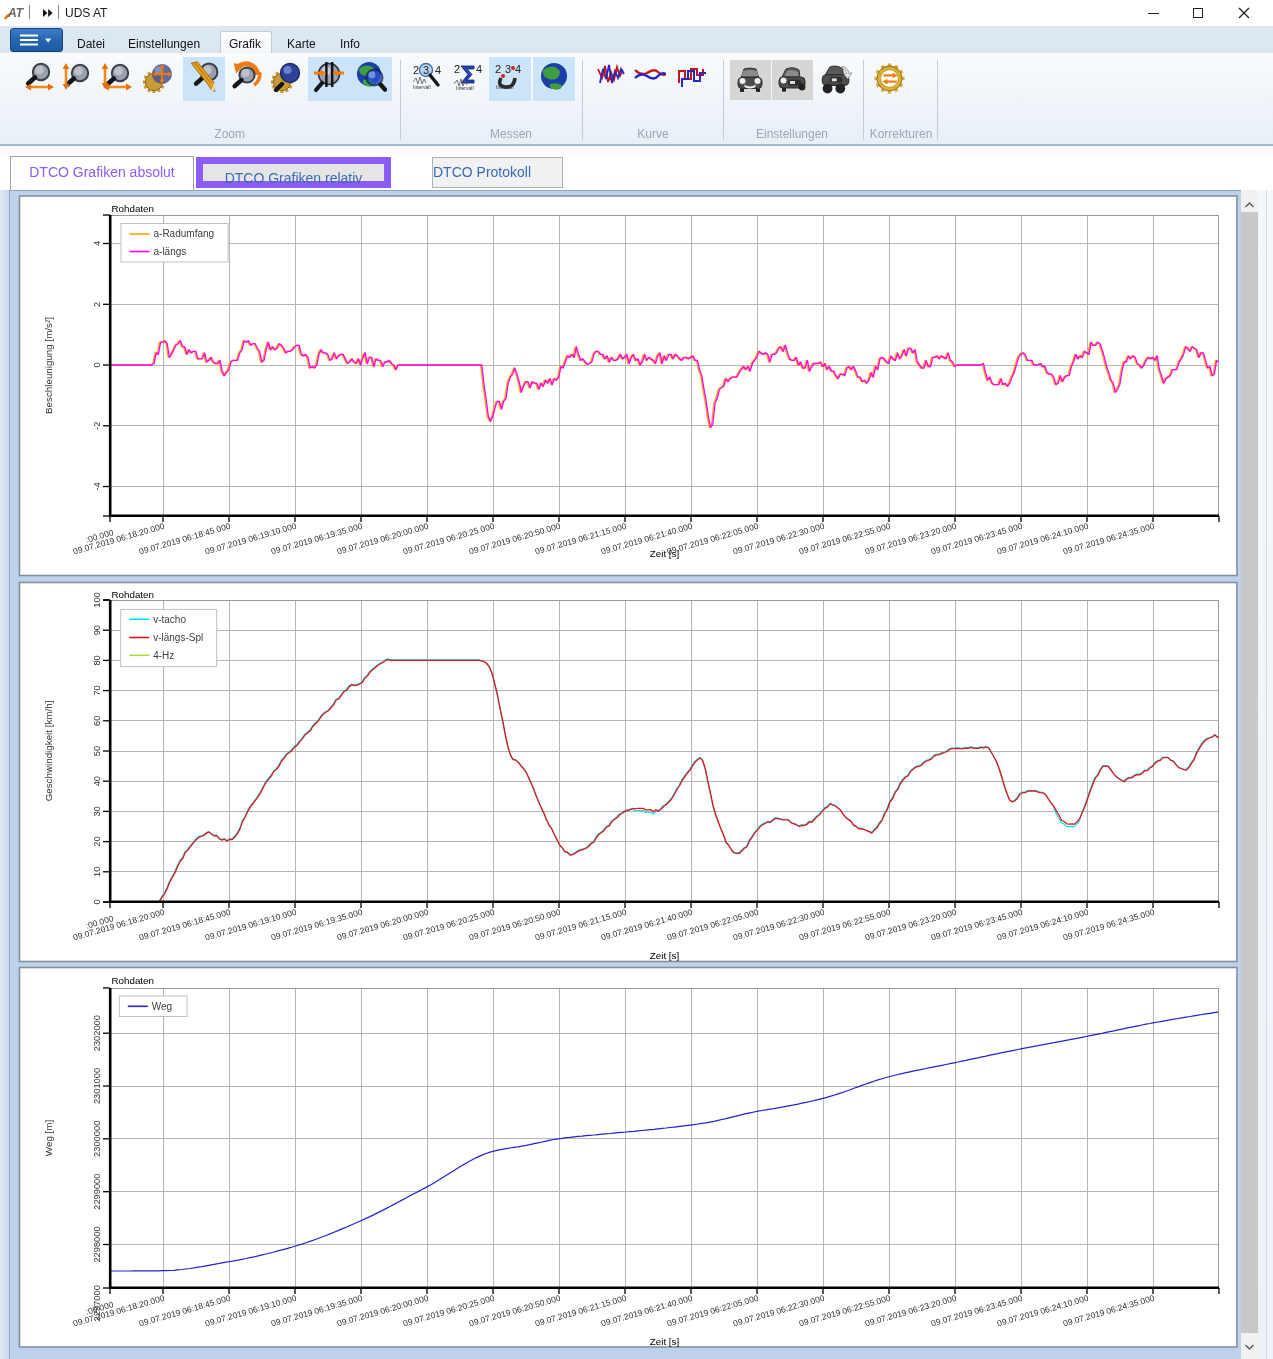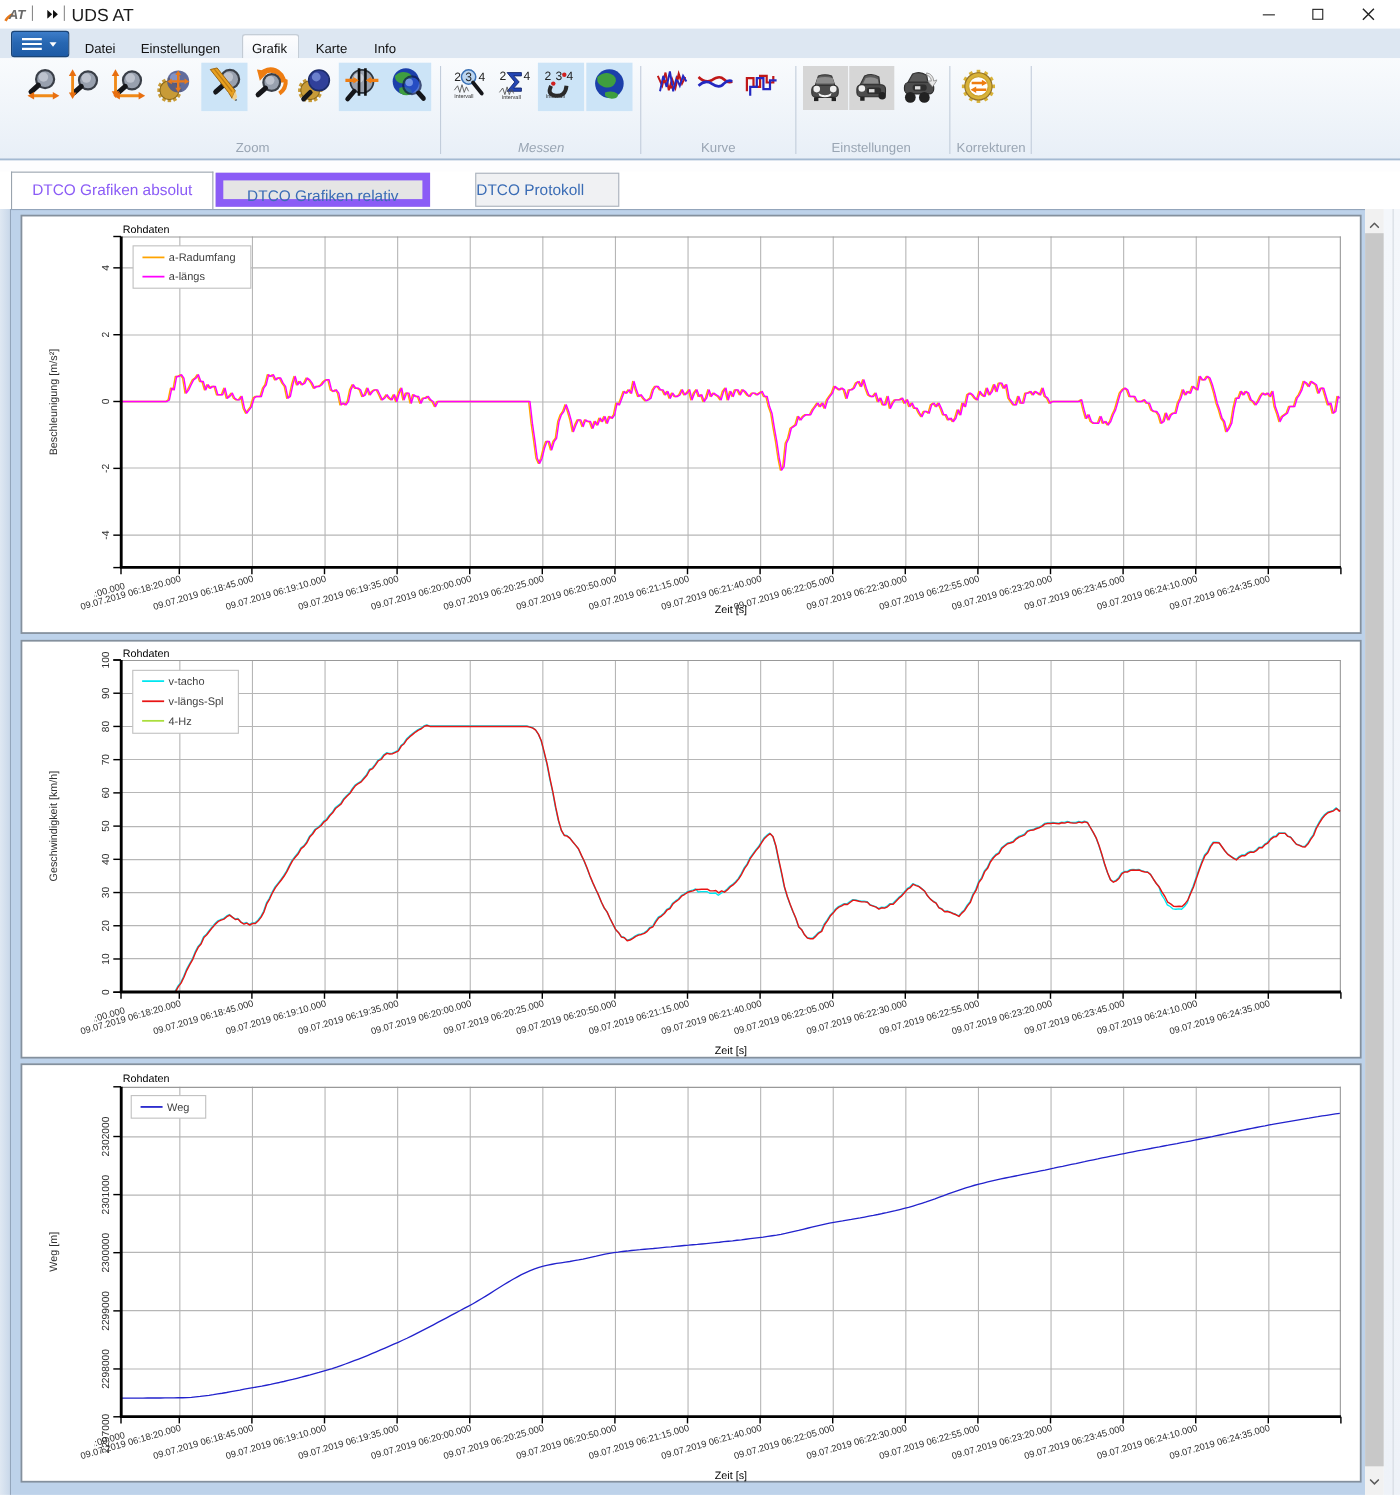--- a/index.html
+++ b/index.html
@@ -12,21 +12,21 @@
 <svg class="abs" style="left:3px;top:4px;" width="30" height="18" viewBox="0 0 30 18">
   <path d="M2 15 q2 -4 7 -6" stroke="#e87818" stroke-width="2.4" fill="none"></path>
   <text x="5" y="13" font-size="12" font-weight="bold" font-style="italic" fill="#6a6a6a" font-family="Liberation Sans">AT</text>
 </svg>
 <div class="abs" style="left:29px;top:5px;width:1px;height:14px;background:#8a8a8a;"></div>
 <svg class="abs" style="left:42px;top:9px;" width="12" height="8" viewBox="0 0 12 8">
   <path d="M1 0 l4.4 4 -4.4 4 z" fill="#111"></path>
     <path d="M6.2 0 l4.4 4 -4.4 4 z" fill="#111"></path>
 </svg>
 <div class="abs" style="left:58px;top:5px;width:1px;height:14px;background:#8a8a8a;"></div>
-<div class="abs" style="left:65px;top:6px;font-size:16px;color:#1a1a1a;">UDS AT</div>
+<div class="abs" style="left:65px;top:6px;font-size:12px;color:#1a1a1a;">UDS AT</div>
 
 <div class="abs" style="left:1148px;top:12.6px;width:10.5px;height:1.4px;background:#222;"></div>
 <div class="abs" style="left:1193px;top:8px;width:10px;height:10px;border:1.4px solid #222;"></div>
 <svg class="abs" style="left:1238px;top:7px;" width="12" height="12" viewBox="0 0 12 12">
   <path d="M1 1 L11 11 M11 1 L1 11" stroke="#222" stroke-width="1.3"></path>
 </svg>
 
 <div class="abs" style="left:0;top:26px;width:1273px;height:27px;background:#dde7f2;"></div>
 <div class="abs" style="left:0;top:53px;width:1273px;height:91px;background:linear-gradient(#f9fbfd,#e8eff7);"></div>
 <div class="abs" style="left:0;top:144px;width:1273px;height:1.5px;background:#a4bad2;"></div>
@@ -51,21 +51,21 @@
 </div>
 
 <div class="abs" style="left:399.5px;top:60px;width:1px;height:80px;background:#c2cddb;"></div>
 <div class="abs" style="left:581.5px;top:60px;width:1px;height:80px;background:#c2cddb;"></div>
 <div class="abs" style="left:722.5px;top:60px;width:1px;height:80px;background:#c2cddb;"></div>
 <div class="abs" style="left:862.5px;top:60px;width:1px;height:80px;background:#c2cddb;"></div>
 <div class="abs" style="left:936.5px;top:60px;width:1px;height:80px;background:#c2cddb;"></div>
 
 <div class="abs" style="top:127px;left:0;width:1273px;height:16px;font-size:12px;color:#9aa6b4;">
   <span class="abs" style="left:165px;top:0;width:80px;text-align:right;">Zoom</span>
-  <span class="abs" style="left:452px;top:0;width:80px;text-align:center;font-style:italic;">Messen</span>
+  <span class="abs" style="left:452px;top:0;width:80px;text-align:right;">Messen</span>
   <span class="abs" style="left:613px;top:0;width:80px;text-align:center;">Kurve</span>
   <span class="abs" style="left:742px;top:0;width:100px;text-align:center;">Einstellungen</span>
   <span class="abs" style="left:856px;top:0;width:90px;text-align:center;">Korrekturen</span>
 </div>
 <svg style="position:absolute;left:23px;top:61px;" width="32" height="32" viewBox="0 0 32 32">
     <circle cx="18.0" cy="11.0" r="8.2" fill="#98a0ae" stroke="#3a3f48" stroke-width="2"></circle>
     <circle cx="16.5" cy="9.0" r="4.3" fill="#c3c8d2" opacity="0.85"></circle>
     <line x1="11.9" y1="16.5" x2="5.2" y2="22.5" stroke="#15161a" stroke-width="4.6" stroke-linecap="round"></line>
     <line x1="7.0" y1="26.0" x2="26.0" y2="26.0" stroke="#f08a18" stroke-width="2.6"></line>
     <path d="M2.0 26.0 l6 -3.4 v6.8 z" fill="#e86f10"></path>

